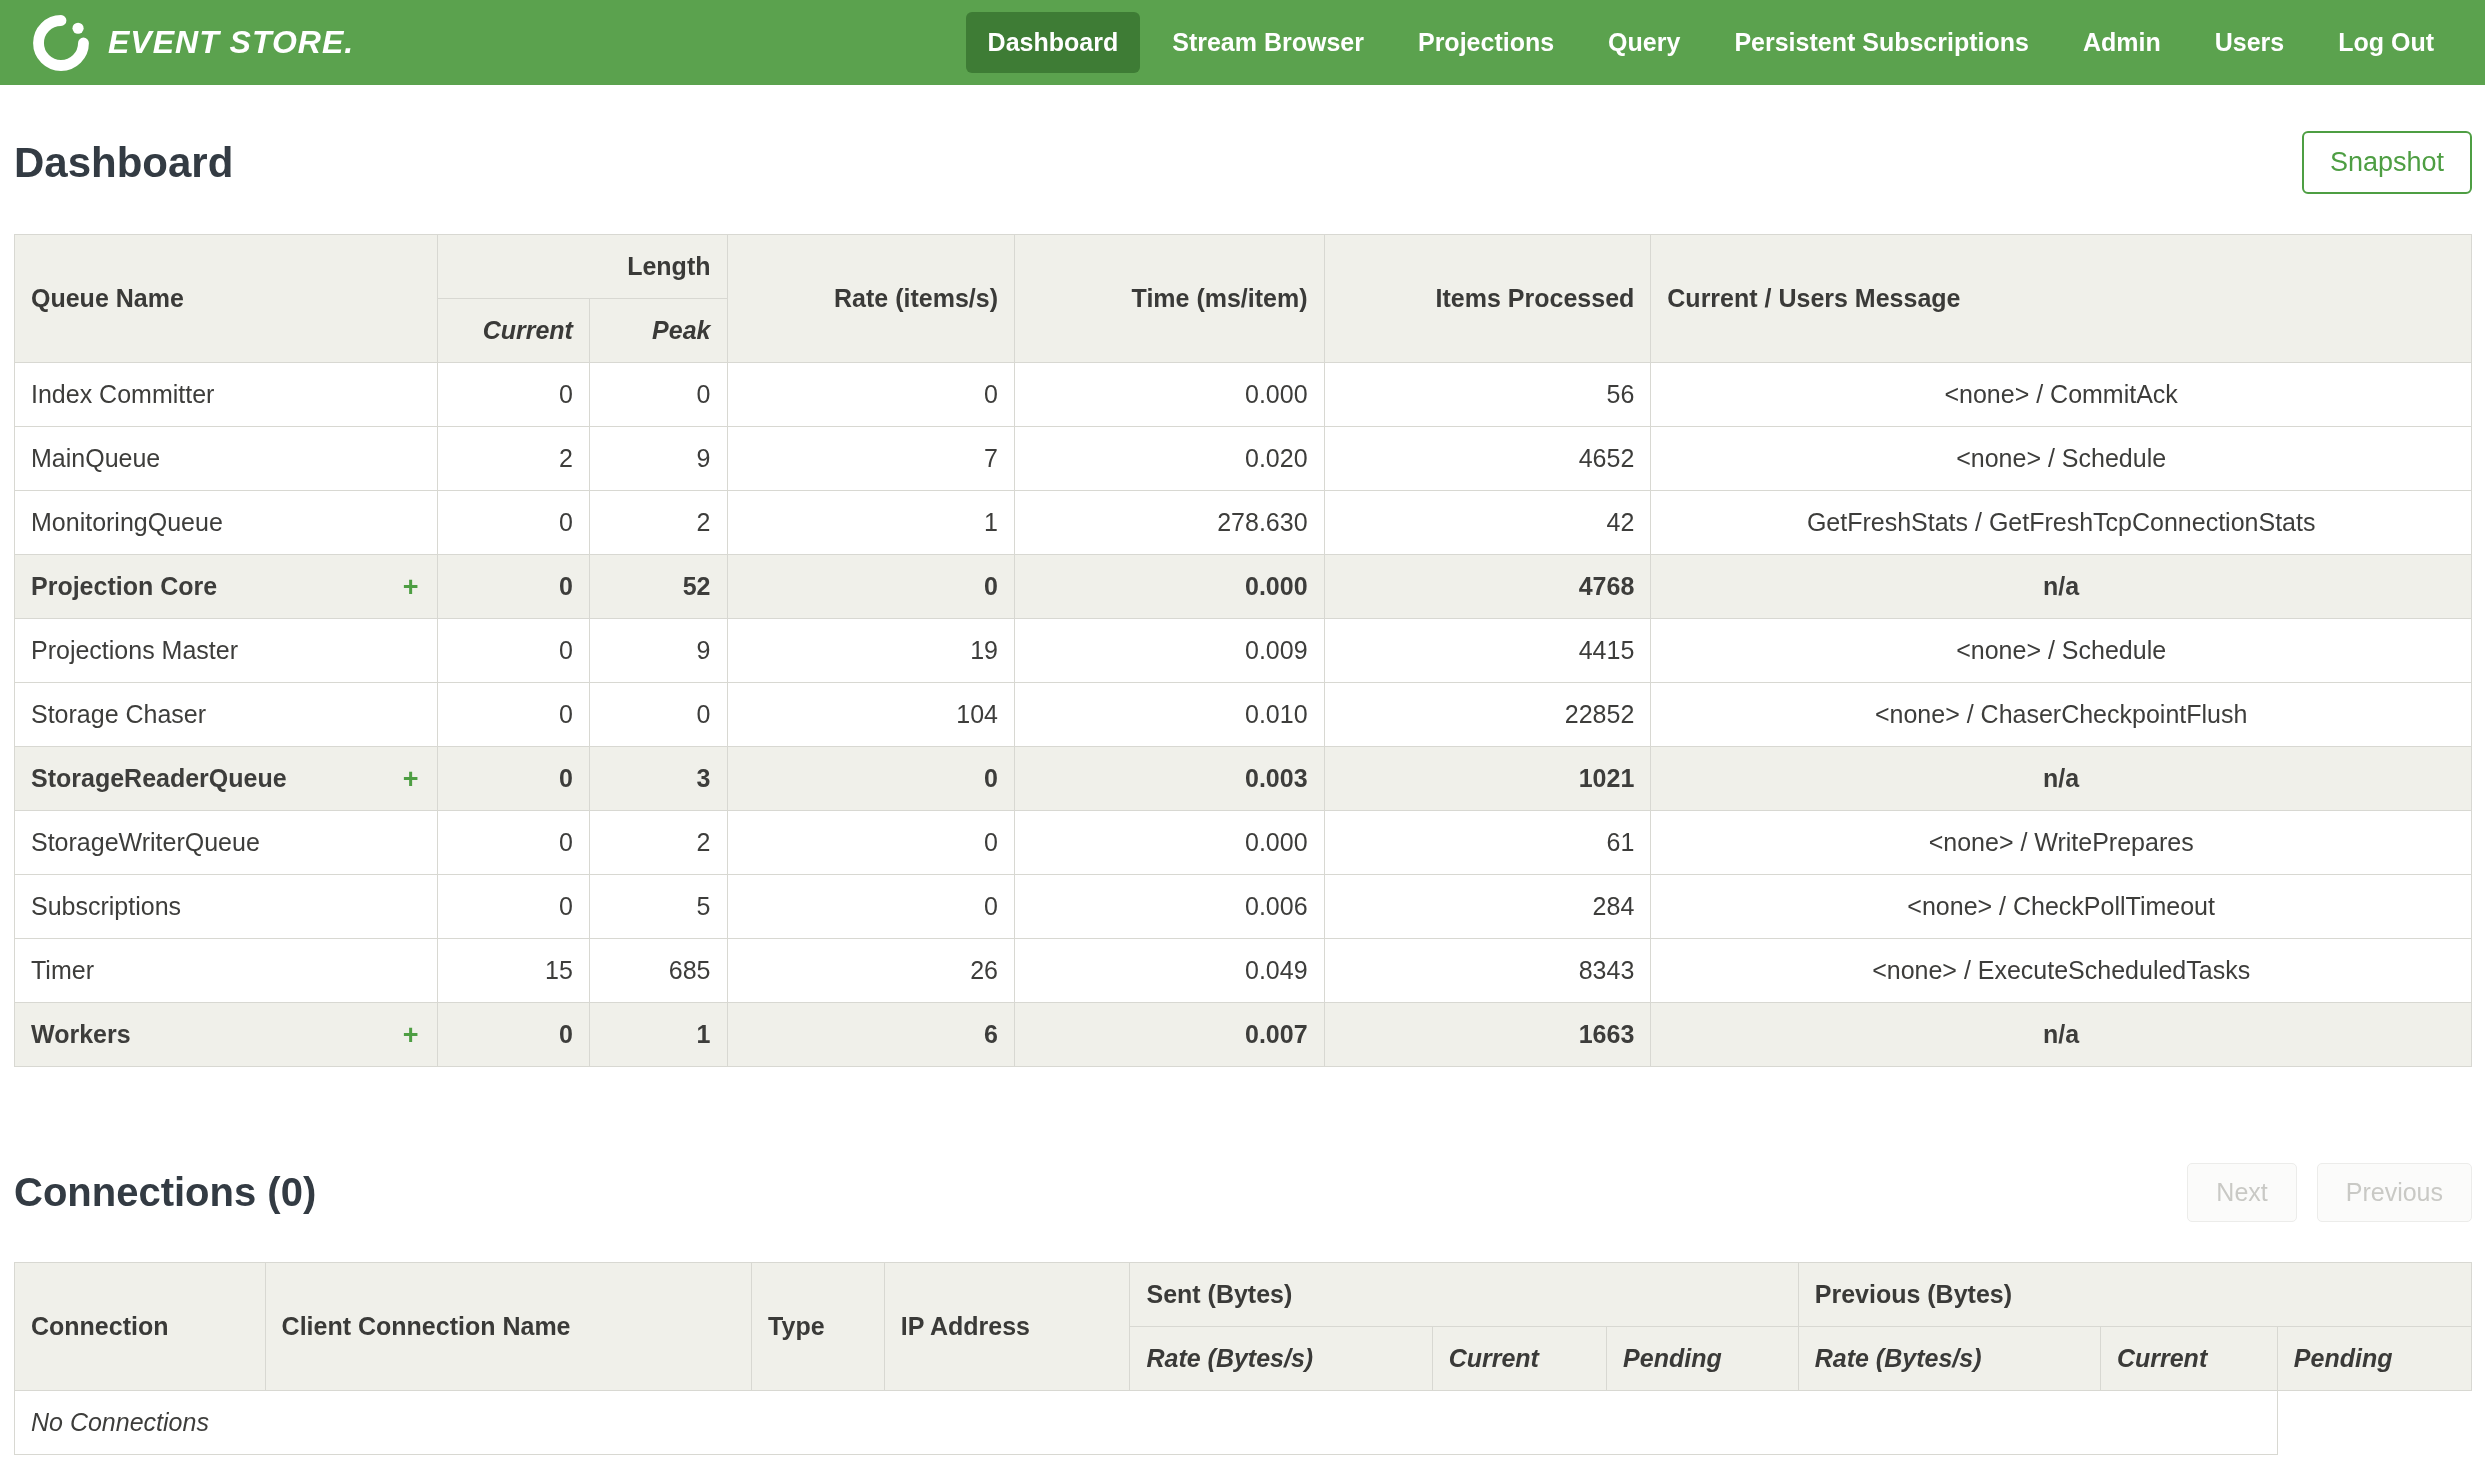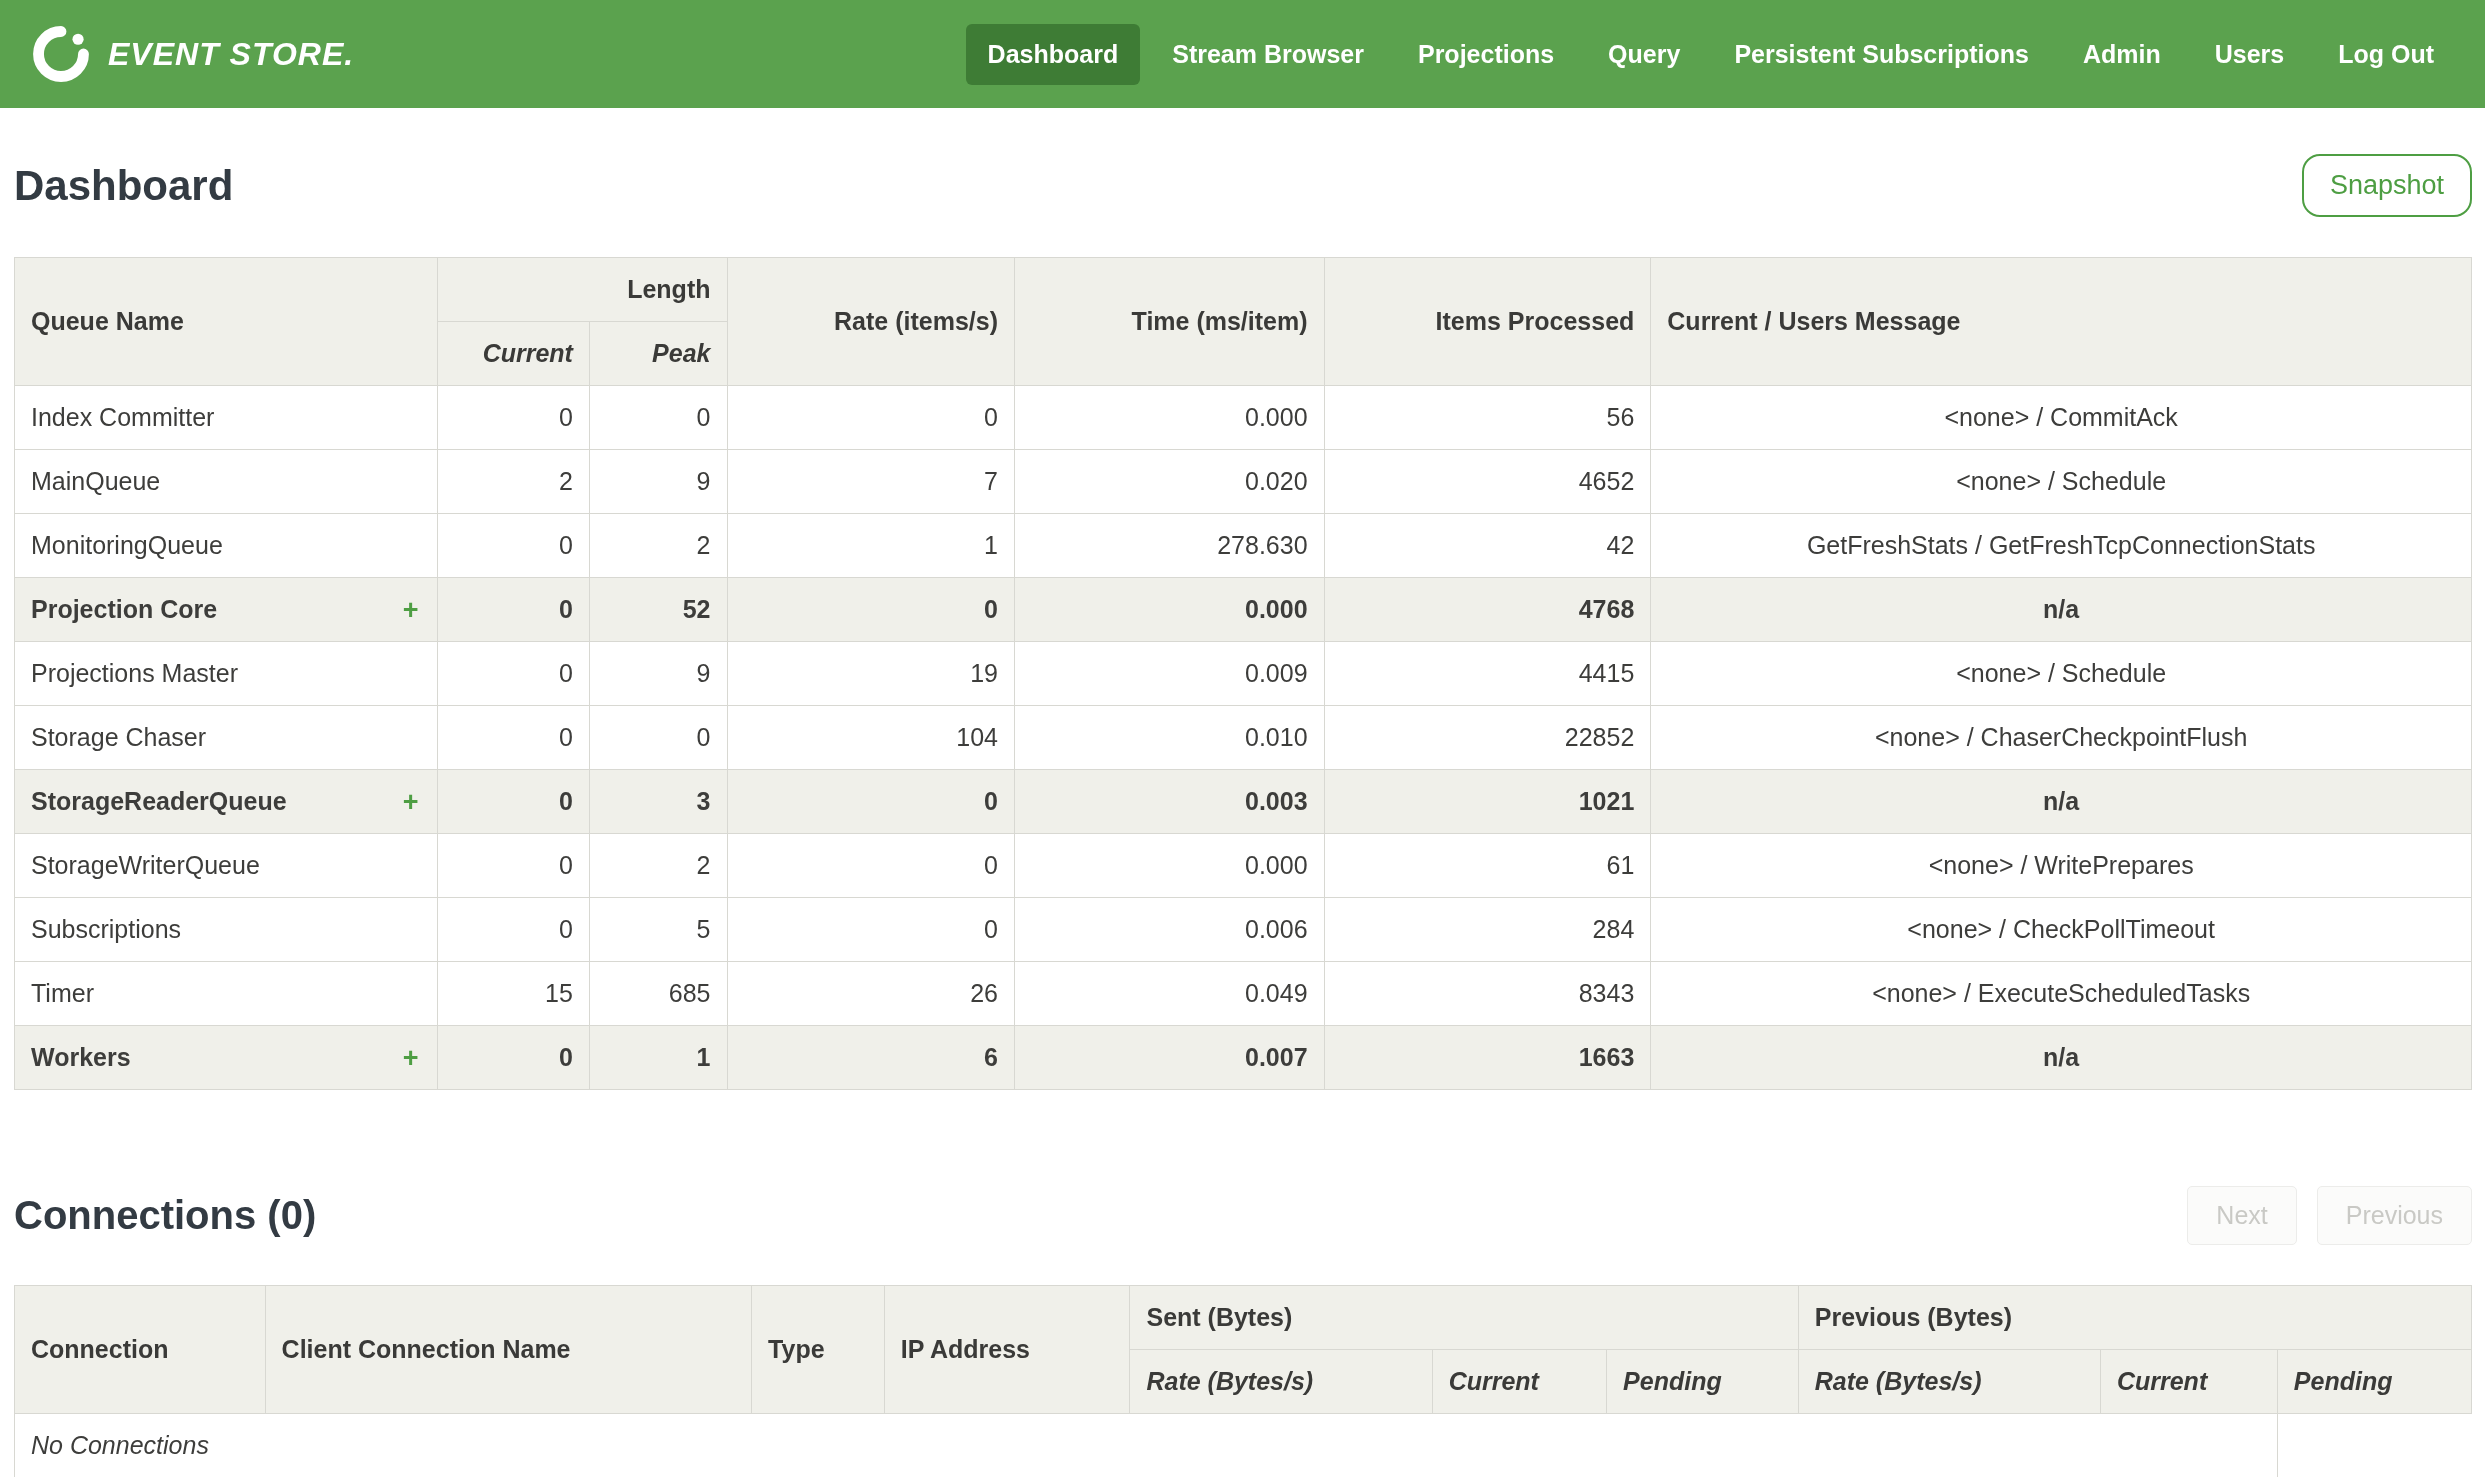--- a/index.html
+++ b/index.html
@@ -8,21 +8,21 @@
     width: 2486px;
     height: 1478px;
     background: #ffffff;
     font-family: "Liberation Sans", sans-serif;
     color: #3d3d3b;
     overflow: hidden;
   }
 
   
   .topnav {
-    height: 108px;
+    height: 85px;
     background: #5ba24e;
     display: flex;
     align-items: center;
     padding: 0 30px;
   }
   .brand {
     display: flex;
     align-items: center;
     gap: 16px;
     color: #ffffff;
@@ -69,21 +69,21 @@
     color: #333b43;
     margin: 0;
   }
   .btn-outline {
     background: #ffffff;
     border: 2px solid #4e9e43;
     color: #4e9e43;
     font-size: 27px;
     font-family: "Liberation Sans", sans-serif;
     padding: 14px 26px;
-    border-radius: 18px;
+    border-radius: 6px;
     cursor: pointer;
   }
 
   
   table {
     width: 100%;
     border-collapse: collapse;
     font-size: 25px;
     color: #3d3d3b;
     table-layout: fixed;

